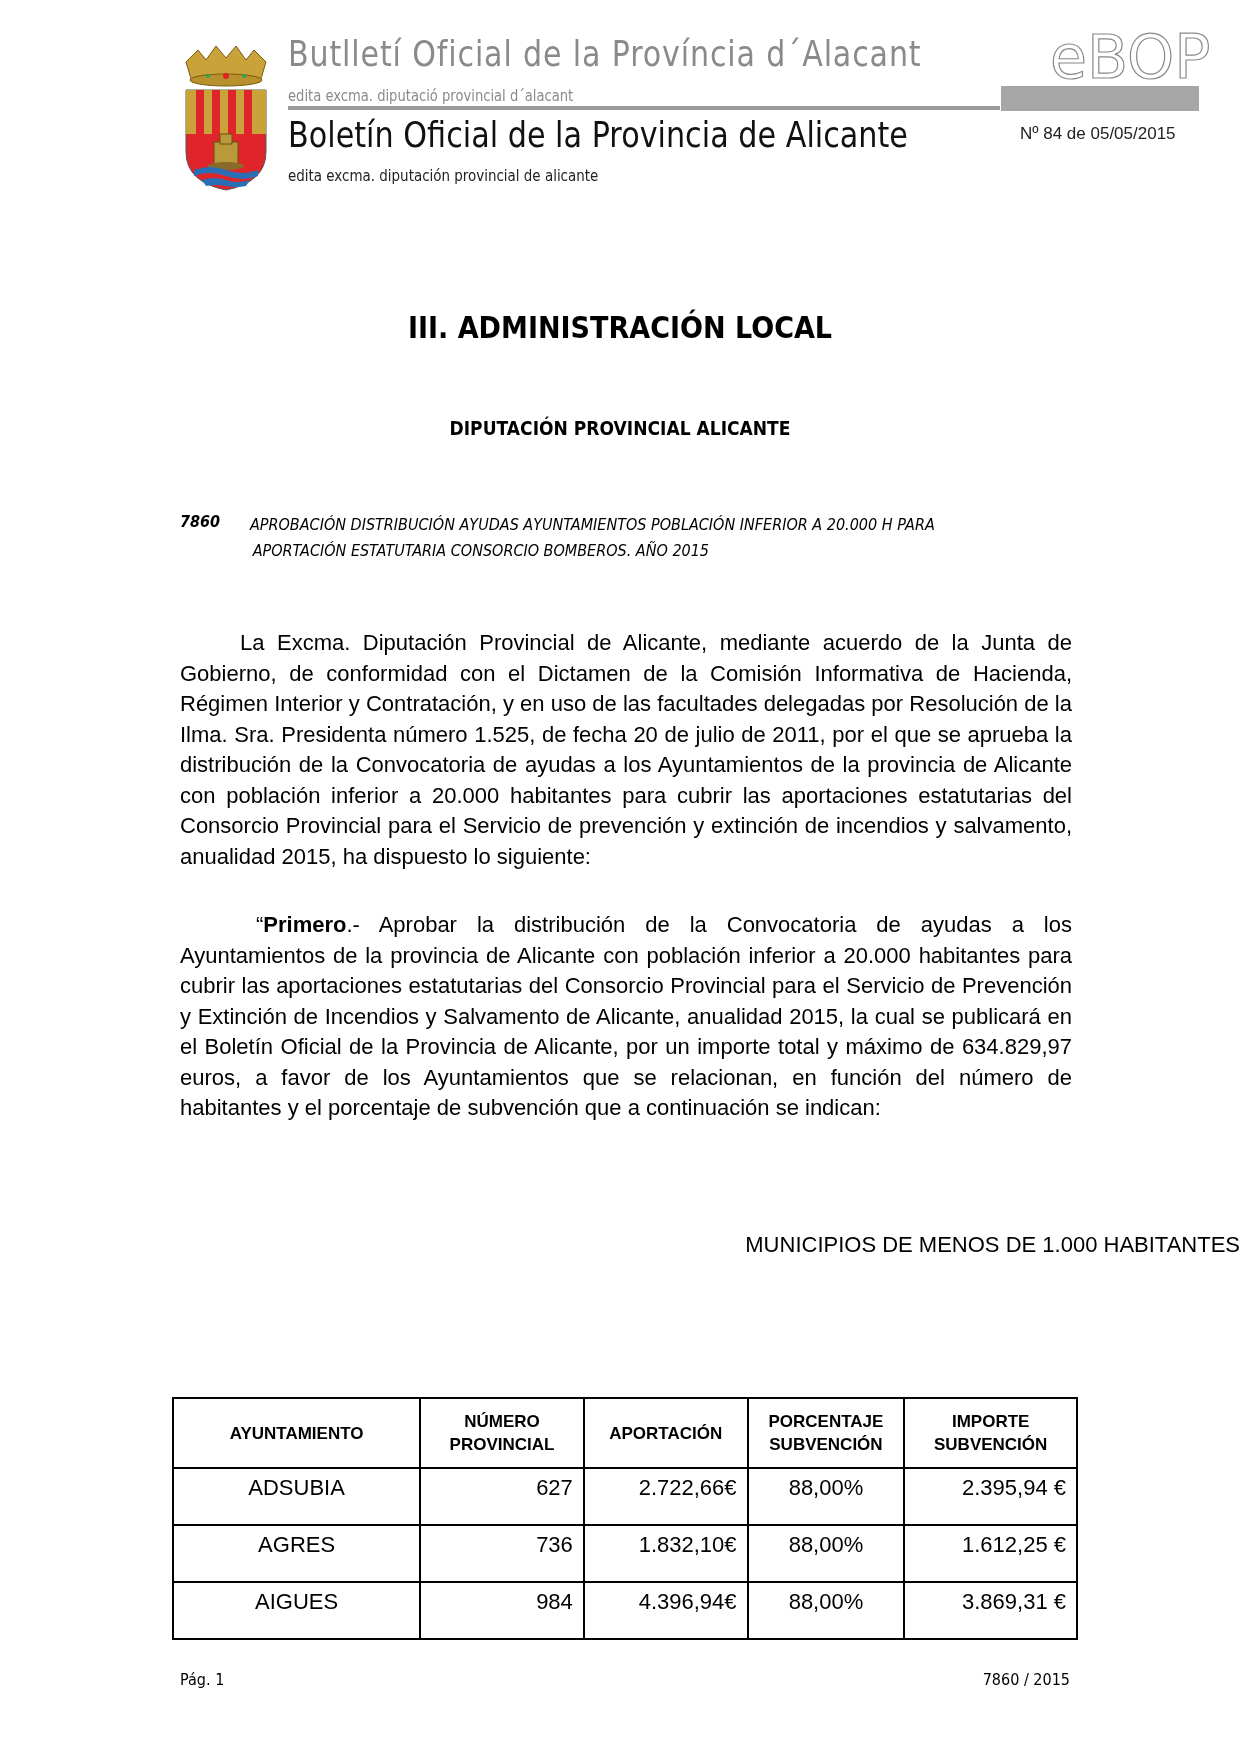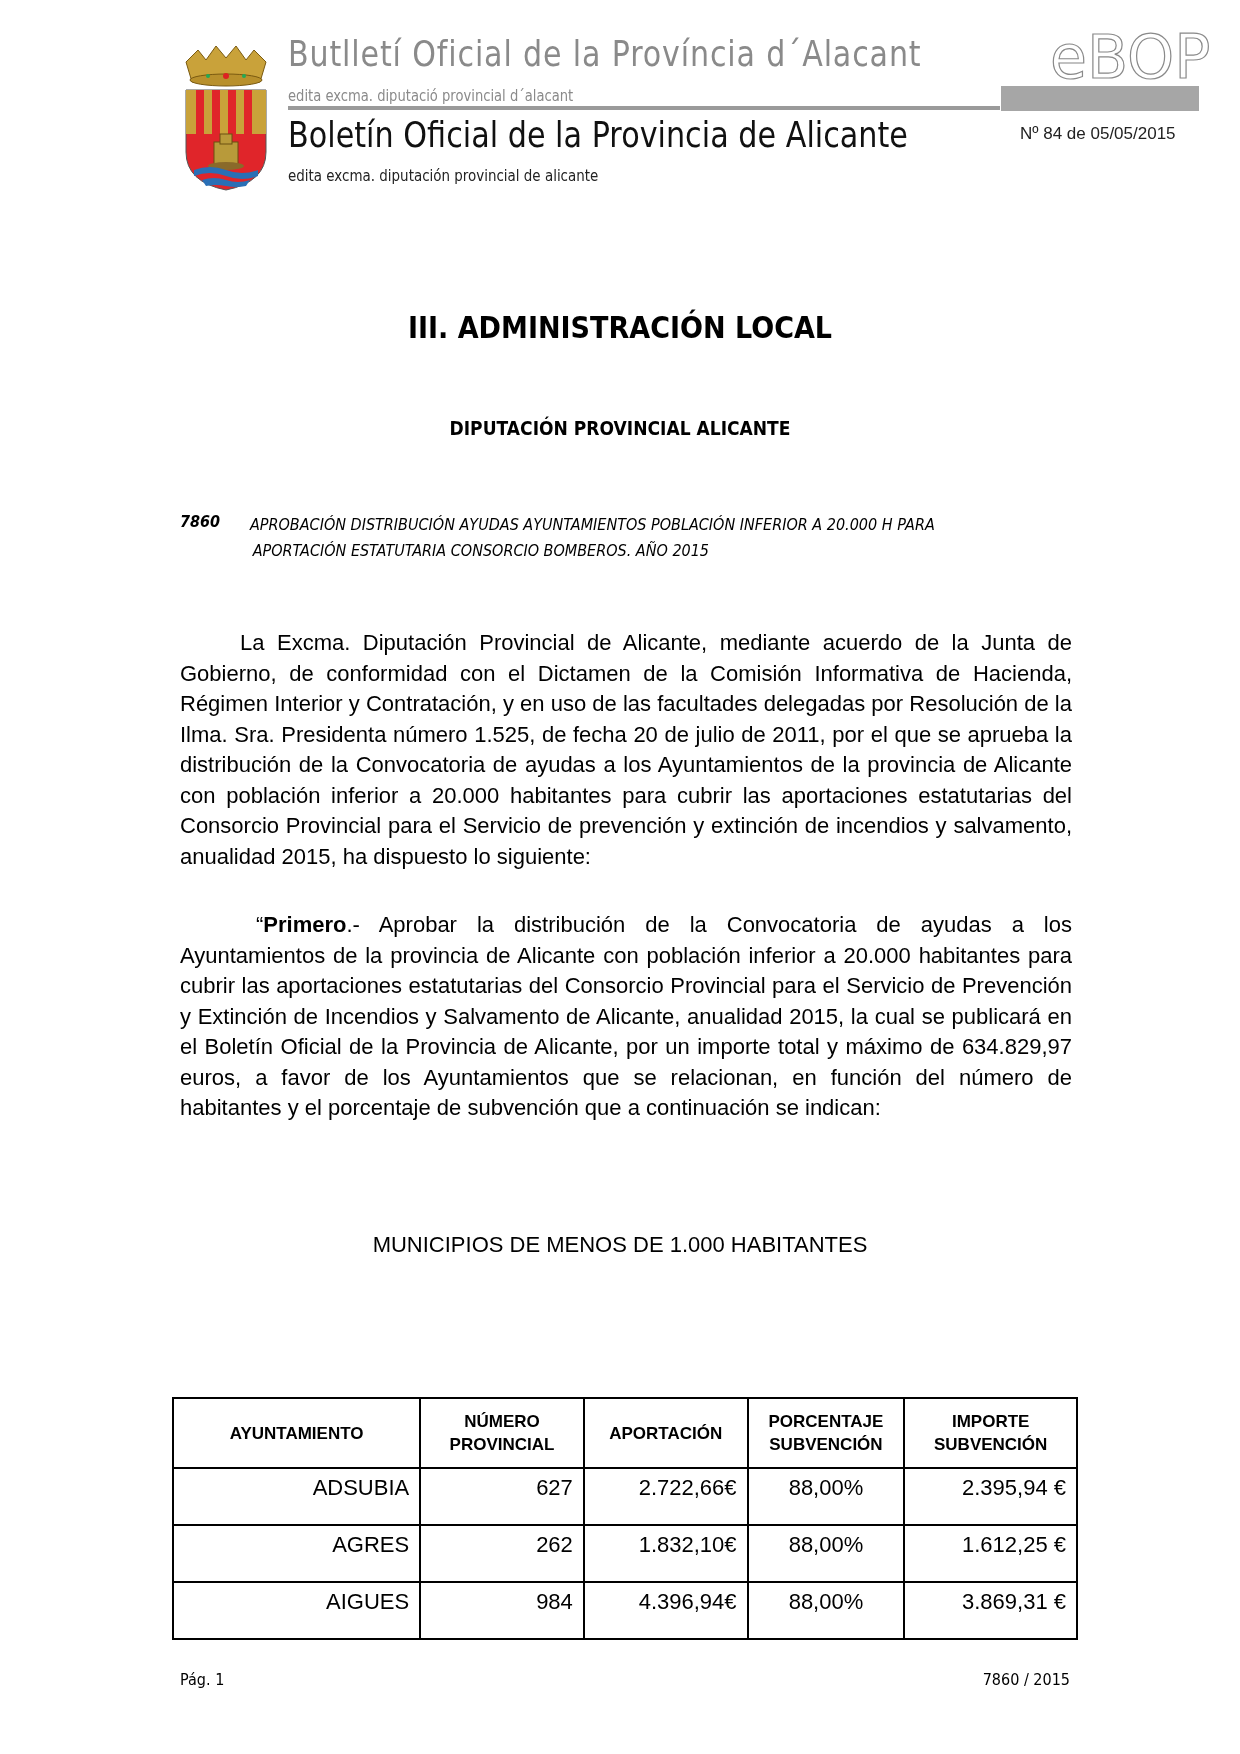--- a/index.html
+++ b/index.html
@@ -25,27 +25,27 @@
   .ann-title { left:250px; top:512px; width:880px; font-family:"DejaVu Sans", sans-serif; font-style:italic; font-size:16px; line-height:26px; transform:scaleX(0.9); transform-origin:left top; }
   .ann-title span { display:block; white-space:nowrap; }
   .ann-title .l2 { padding-left:3px; }
 
   .para { left:180px; width:892px; font-size:22px; line-height:30.5px; text-align:justify; text-align-last:left; }
   .para .indent { display:inline-block; width:60px; }
   .para1 { top:596px;margin-top:32px; }
   .para2 { top:910px; }
   .para2 .indent { width:76px; }
 
-  .table-title { left:0; width:1240px; top:1232px; text-align:center; font-size:22px; }
+  .table-title { left:0; width:1240px; top:1232px; text-align:right; font-size:22px; }
 
   table.grid { position:absolute; left:172px; top:1397px; width:906px; border-collapse:collapse; font-family:"Liberation Sans", sans-serif; }
   table.grid th, table.grid td { border:2px solid #000; }
   table.grid th { height:68px; font-size:17px; font-weight:bold; text-align:center; vertical-align:middle; line-height:23px; padding:0 4px; }
   table.grid td { height:49px; font-size:22px; vertical-align:top; padding:6px 10px 0 10px; }
-  table.grid td.name { text-align:right; }
+  table.grid td.name { text-align:center; }
   table.grid td.num { text-align:right;padding-left:20px; }
   table.grid td.pct { text-align:center; }
 
   .footer-l { left:180px; top:1670px; font-family:"DejaVu Sans", sans-serif; font-size:16px; transform:scaleX(0.9); transform-origin:left top; }
   .footer-r { right:170px; top:1670px; font-family:"DejaVu Sans", sans-serif; font-size:16px; transform:scaleX(0.9); transform-origin:right top; }
 </style>
 </head>
 <body>
 
 <div class="abs crest">
@@ -121,21 +121,21 @@
   <tbody>
     <tr>
       <td class="name">ADSUBIA</td>
       <td class="num">627</td>
       <td class="num">2.722,66€</td>
       <td class="pct">88,00%</td>
       <td class="num">2.395,94 €</td>
     </tr>
     <tr>
       <td class="name">AGRES</td>
-      <td class="num">262</td>
+      <td class="num">736</td>
       <td class="num">1.832,10€</td>
       <td class="pct">88,00%</td>
       <td class="num">1.612,25 €</td>
     </tr>
     <tr>
       <td class="name">AIGUES</td>
       <td class="num">984</td>
       <td class="num">4.396,94€</td>
       <td class="pct">88,00%</td>
       <td class="num">3.869,31 €</td>

